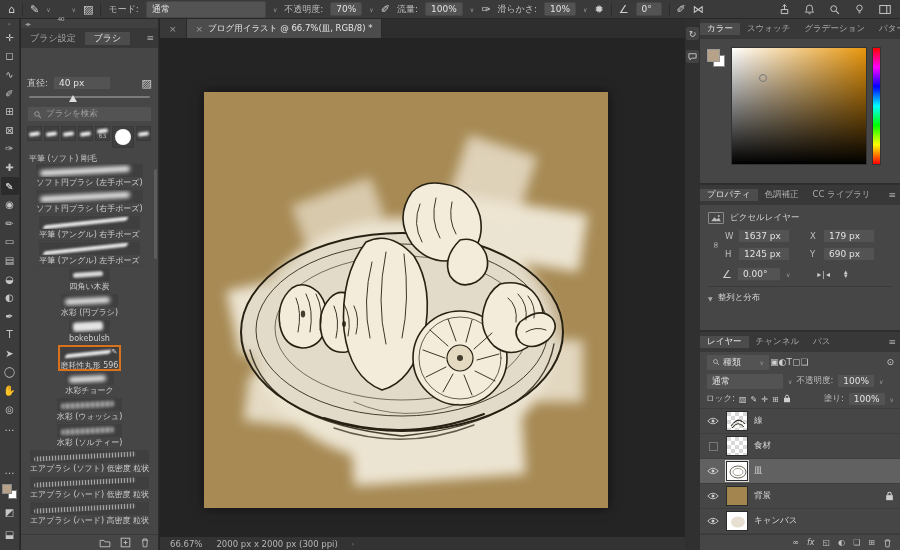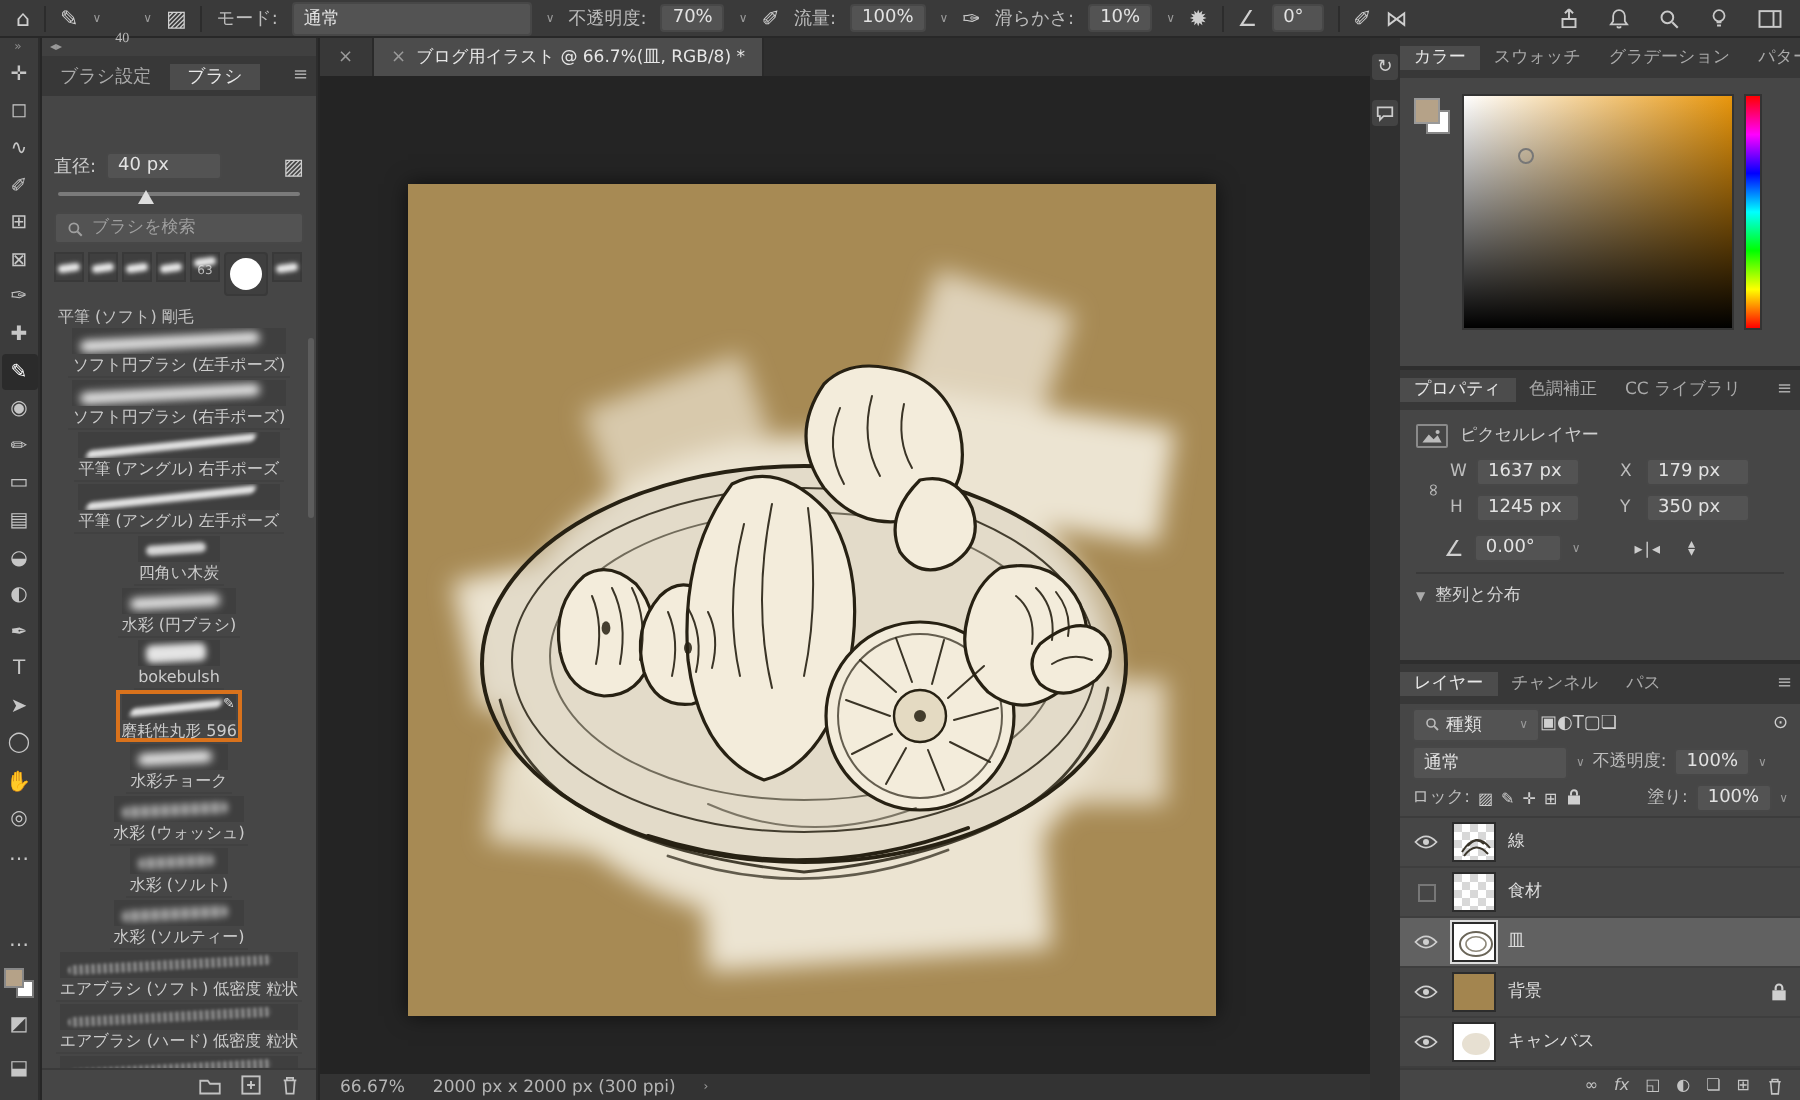--- a/index.html
+++ b/index.html
@@ -365,26 +365,20 @@
           <div class="bitem">
             <div class="bthumb texture">
               <i></i>
             </div>
             <div class="bname">水彩 (ウォッシュ)</div>
           </div>
           <div class="bitem">
             <div class="bthumb texture">
               <i></i>
             </div>
-            <div class="bname">水彩 (ソルト)</div>
-          </div>
-          <div class="bitem">
-            <div class="bthumb texture">
-              <i></i>
-            </div>
             <div class="bname">水彩 (ソルティー)</div>
           </div>
           <div class="bitem">
             <div class="bthumb grain">
               <i></i>
             </div>
             <div class="bname">エアブラシ (ソフト) 低密度 粒状</div>
           </div>
           <div class="bitem">
             <div class="bthumb grain">
@@ -553,21 +547,21 @@
           <span class="linkic">∞</span>
           <span class="lbl">W</span>
           <span class="field">1637 px</span>
           <span></span>
           <span class="lbl">X</span>
           <span class="field">179 px</span>
           <span class="lbl">H</span>
           <span class="field">1245 px</span>
           <span></span>
           <span class="lbl">Y</span>
-          <span class="field">350 px</span>
+          <span class="field">690 px</span>
         </div>
         <div class="anglerow">
           <span class="oicon">∠</span>
           <span class="field" style="min-width:44px">0.00°</span>
           <span class="chev">∨</span>
           <span class="fliph">▸❘◂</span>
           <span class="flipv">
               <span>▴</span>
               <span>▾</span>
             </span>

